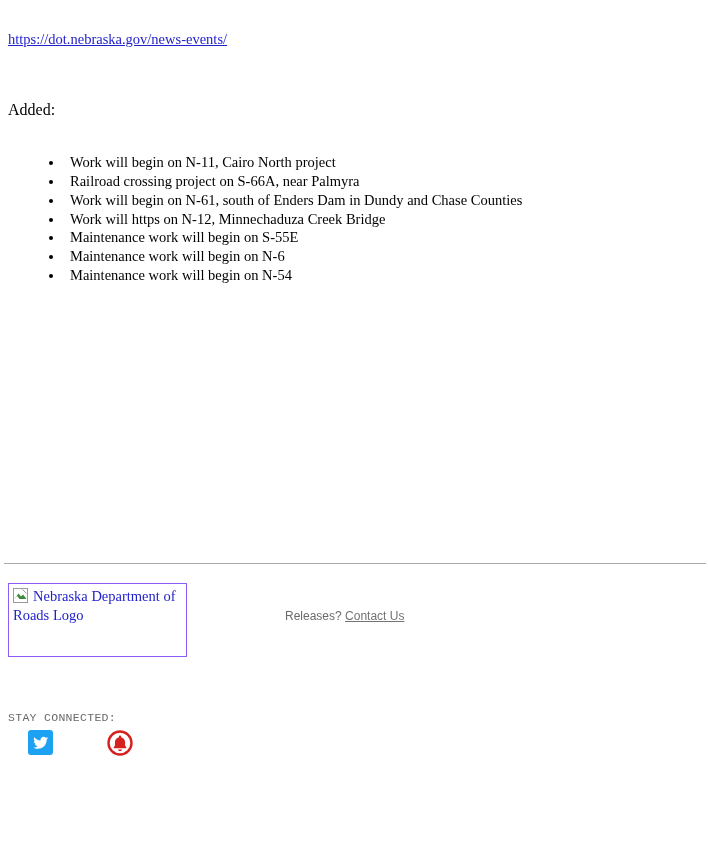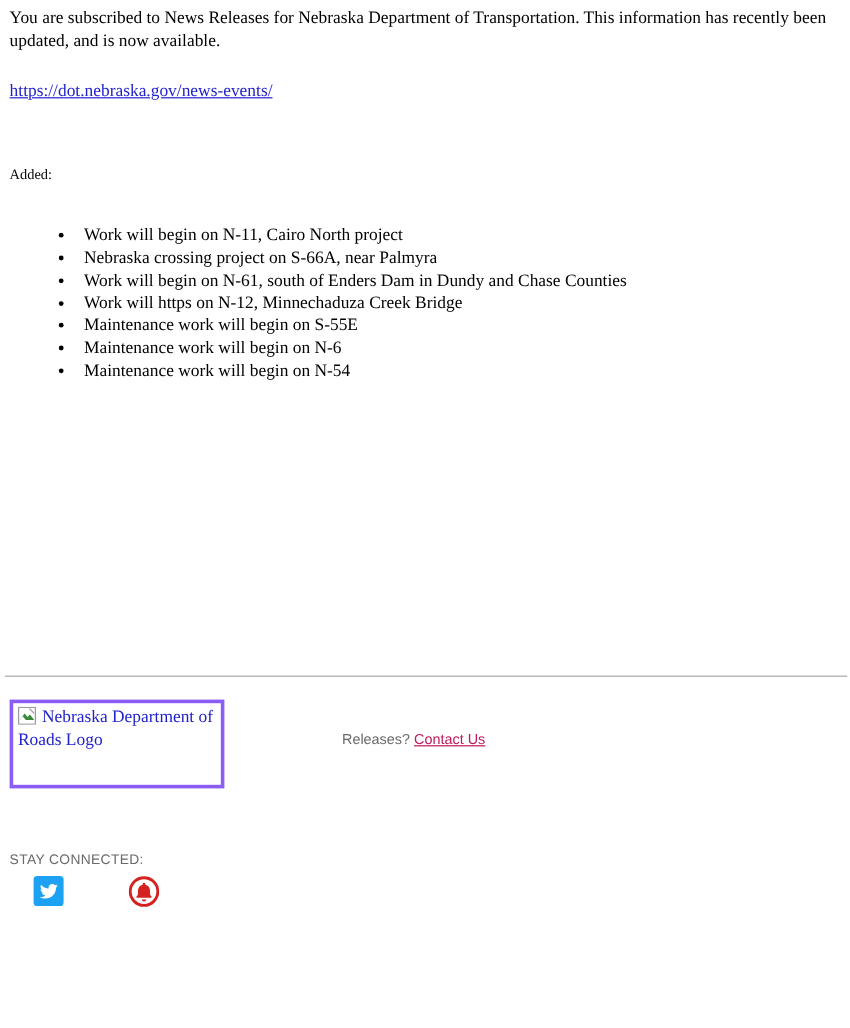--- a/index.html
+++ b/index.html
@@ -31,21 +31,21 @@
     padding-top: 25px;
     font-size: 14.5px;
   }
   a.serif-link {
     color: #2222cc;
     text-decoration: underline;
   }
   .added-label {
     margin: 0;
     padding-top: 53px;
-    font-size: 12px;
+    font-size: 16px;
     font-family: Liberation Serif, serif;
   }
   ul.updates {
     margin: 16px;
     padding: 18px 0 0 40px;
     list-style-type: disc;
   }
   ul.updates li {
     font-size: 14.5px;
     line-height: 1.3;
@@ -68,21 +68,21 @@
   .logo-row {
     position: relative;
     height: 92px;
   }
   .logo-box {
     position: absolute;
     left: 8px;
     top: 19px;
     width: 179px;
     height: 74px;
-    border: 3px solid #8b5cf6;
+    border: 1px solid #8b5cf6;
     box-sizing: border-box;
     padding: 3px 4px;
     overflow: hidden;
   }
   .alt-text {
     font-family: "Liberation Serif", "DejaVu Serif", serif;
     font-size: 14.5px;
     line-height: 1.28;
     color: #2222cc;
   }
@@ -96,29 +96,29 @@
   .questions {
     position: absolute;
     left: 285px;
     top: 45px;
     font-family: "Liberation Sans", "DejaVu Sans", sans-serif;
     font-size: 12px;
     color: #6a6a6a;
     white-space: nowrap;
   }
   a.sans-link {
-    color: #be185d;
+    color: #737373;
     text-decoration: underline;
   }
 
   .stay-connected {
     position: absolute;
     left: 8px;
     top: 148px;
-    font-family: Liberation Sans, sans-serif;
+    font-family: Liberation Mono, monospace;
     font-size: 11.5px;
     letter-spacing: 0.3px;
     color: #6a6a6a;
   }
   .social-row {
     position: absolute;
     left: 28px;
     top: 167px;
     height: 30px;
   }
@@ -137,31 +137,30 @@
     width: 26px;
     height: 26px;
     margin-left: 50px;
   }
 </style>
 </head>
 <body>
 
 <div class="message">
 
-  <p class="intro">You are subscribed to News Releases for Nebraska Department of Transportation. This information has recently been updated, and is now available.</p>
 
   <p class="url-line">
     <a class="serif-link" href="#">https://dot.nebraska.gov/news-events/</a>
   </p>
 
   <p class="added-label">Added:</p>
 
   <ul class="updates">
     <li>Work will begin on N-11, Cairo North project</li>
-    <li>Nebraska crossing project on S-66A, near Palmyra</li>
+    <li>Railroad crossing project on S-66A, near Palmyra</li>
     <li>Work will begin on N-61, south of Enders Dam in Dundy and Chase Counties</li>
     <li>Work will https on N-12, Minnechaduza Creek Bridge</li>
     <li>Maintenance work will begin on S-55E</li>
     <li>Maintenance work will begin on N-6</li>
     <li>Maintenance work will begin on N-54</li>
   </ul>
 </div>
 
 <div class="footer">
 

